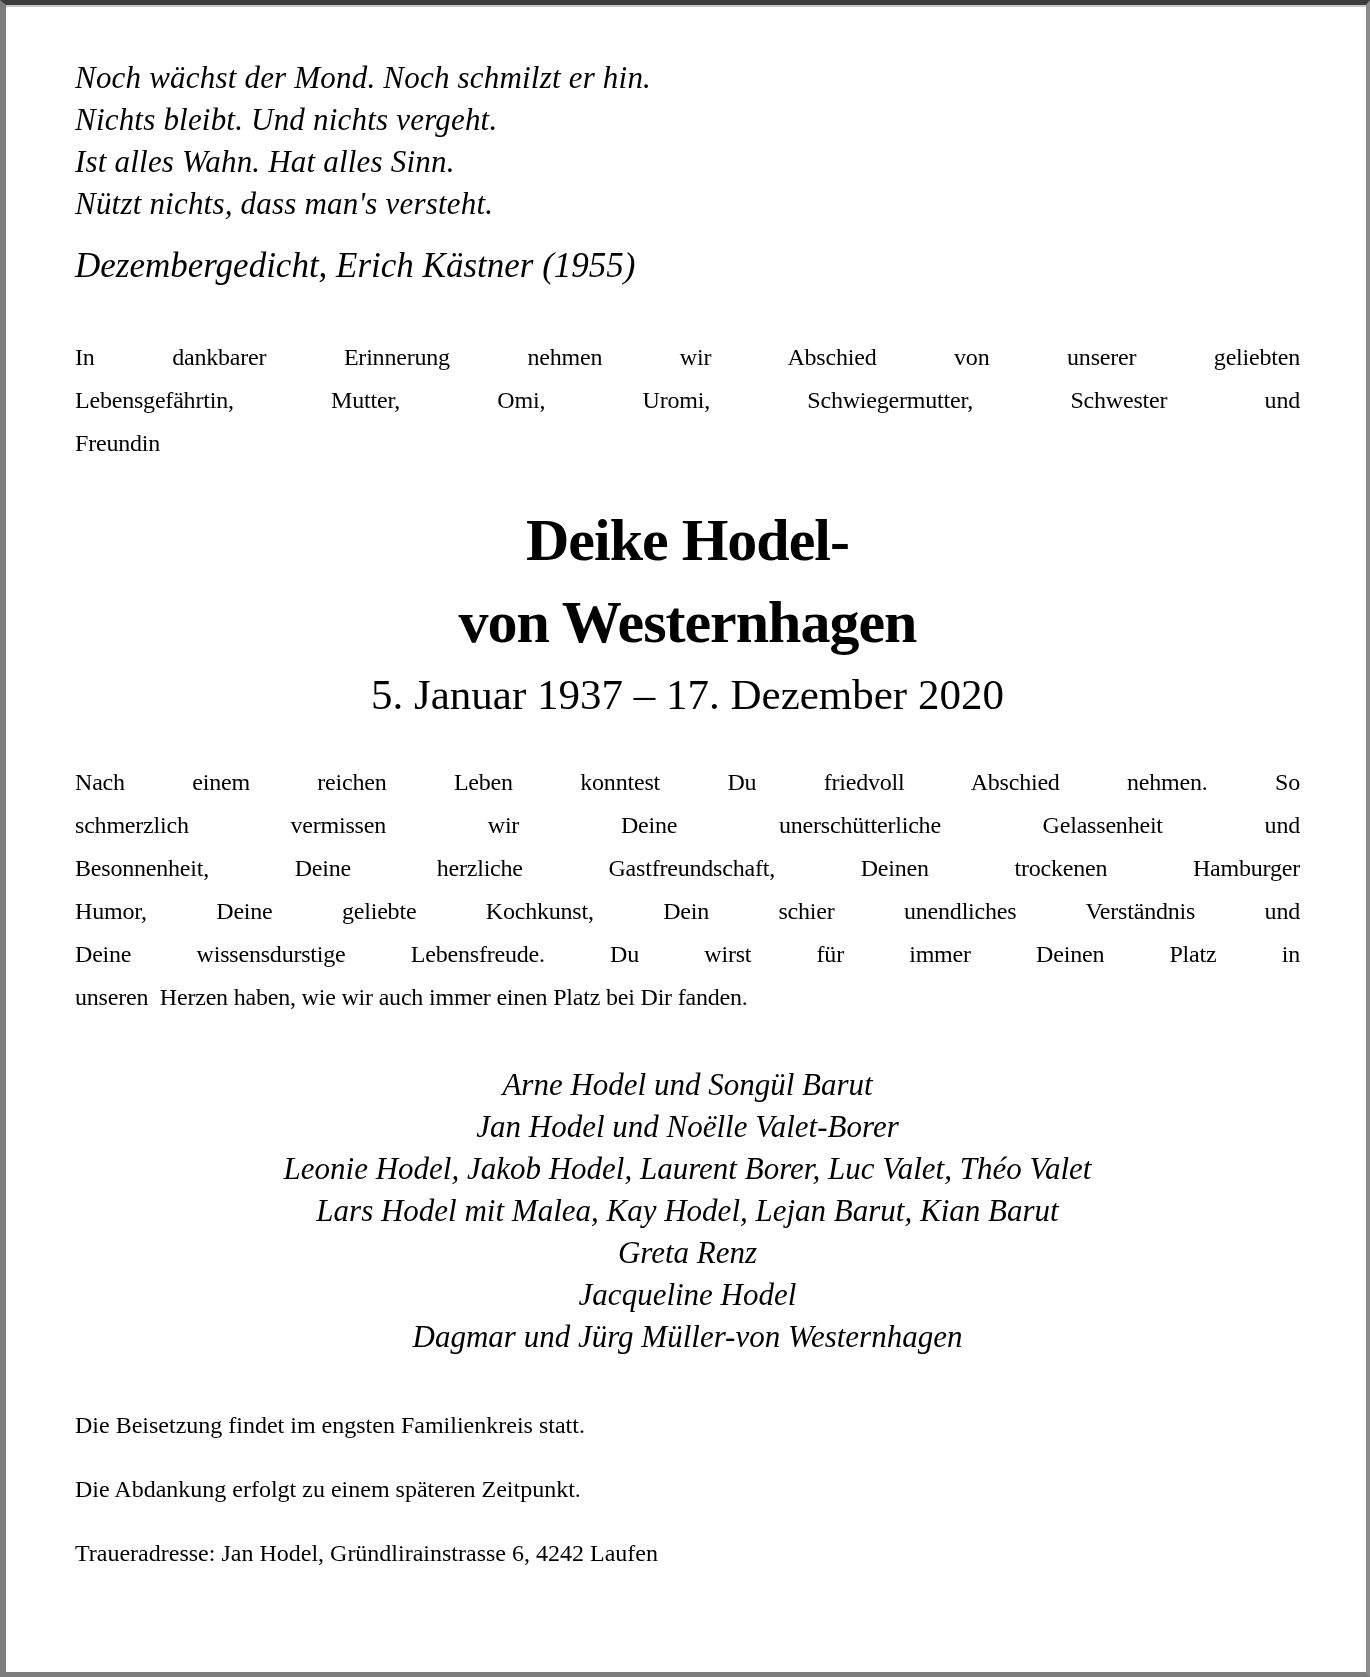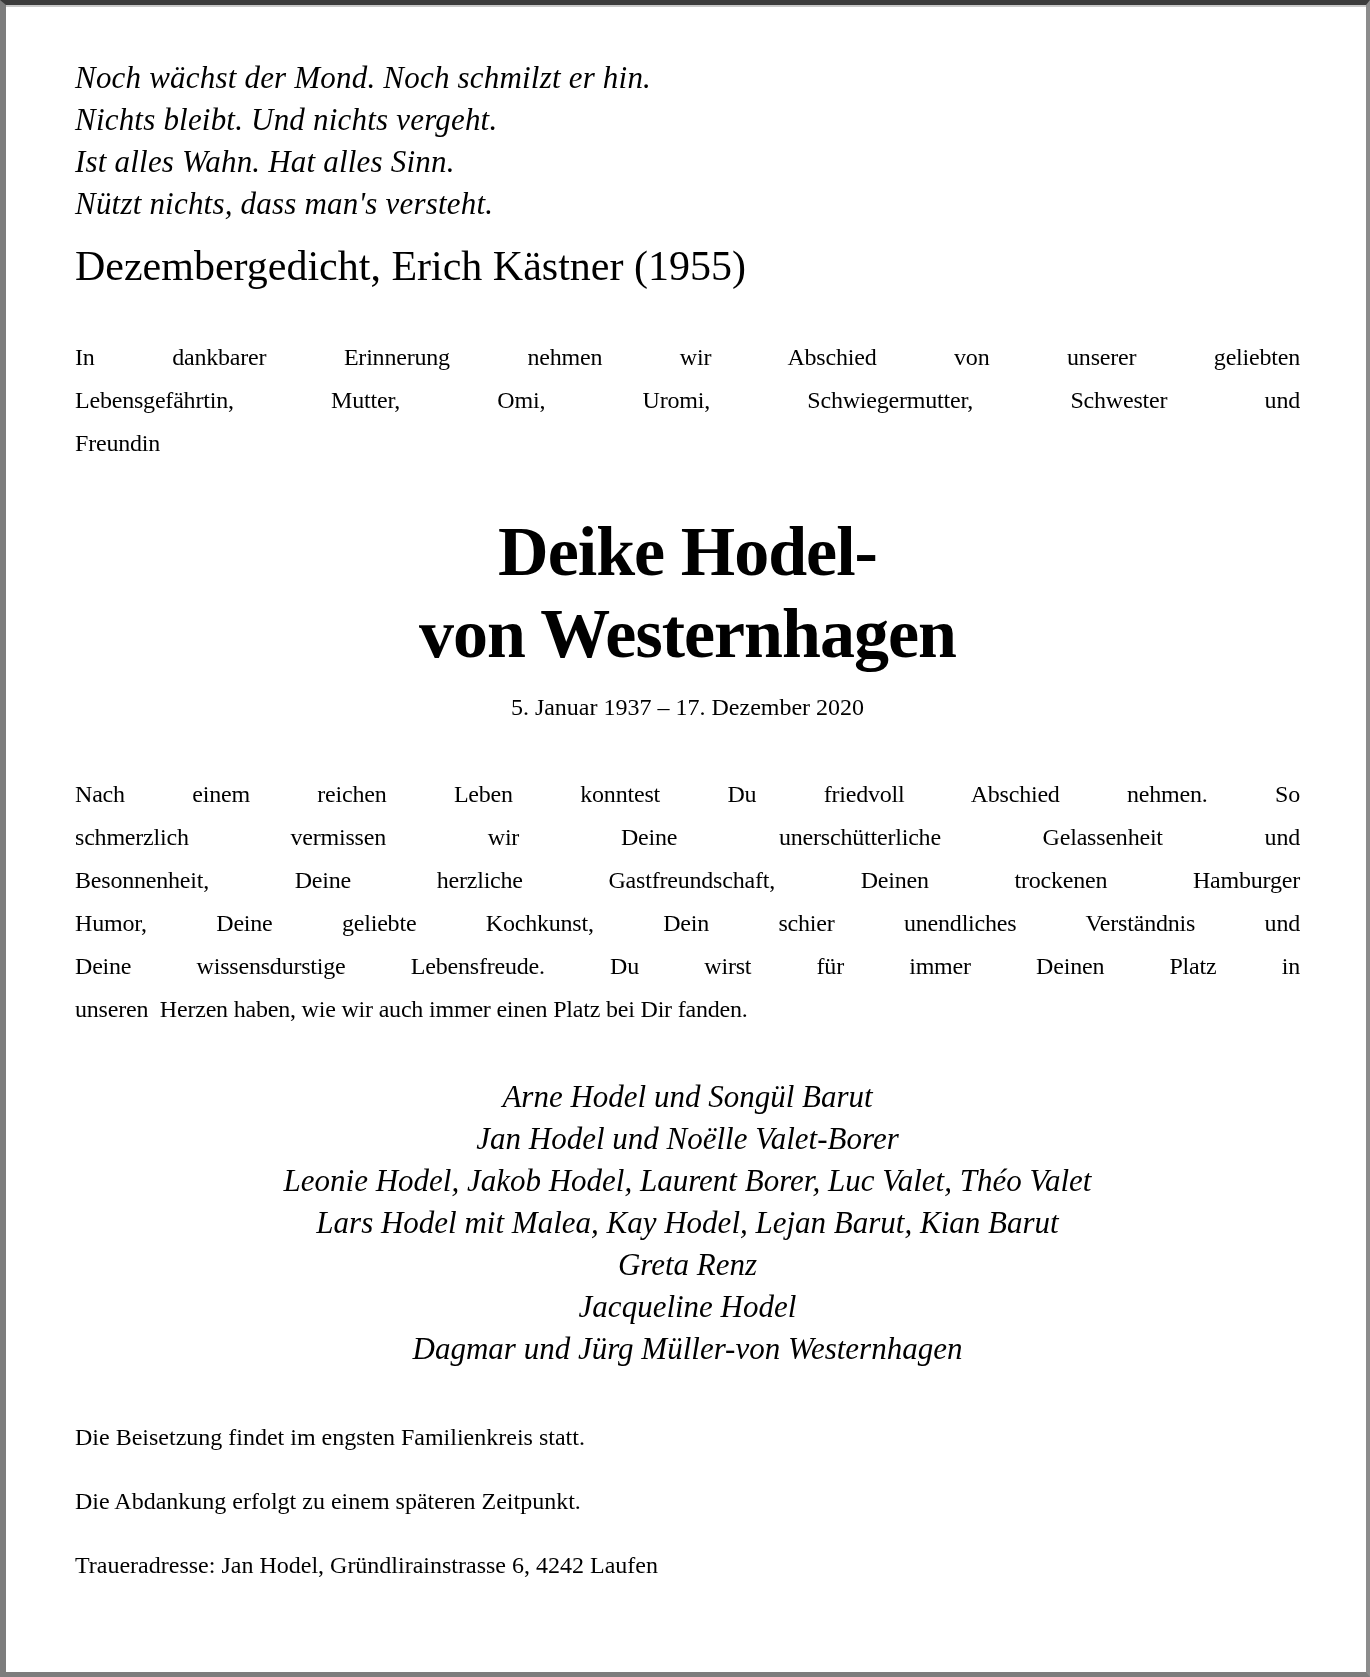--- a/index.html
+++ b/index.html
@@ -29,49 +29,50 @@
     padding: 52px 66px 29px 69px;
   }
   
   .poem-line {
     font-style: italic;
     font-size: 31px;
     line-height: 42px;
     letter-spacing: 0.2px;
   }
   .attribution {
-    font-size: 42px;
+    font-style: italic;
+    font-size: 35px;
     line-height: 42px;
     margin-top: 20px;
   }
   
   .body-line {
     font-size: 24px;
     line-height: 43px;
     letter-spacing: -0.2px;
   }
   .just {
     text-align: justify;
     text-align-last: justify;
   }
   .presp { white-space: pre-wrap; }
   .intro { margin-top: 49px; }
   
   .name-heading {
-    margin-top: 46px;
+    margin-top: 34px;
     text-align: center;
     font-weight: bold;
-    font-size: 70px;
+    font-size: 60px;
     line-height: 82px;
     letter-spacing: -1px;
   }
   .life-dates {
     margin-top: 12px;
     text-align: center;
-    font-size: 24px;
+    font-size: 43px;
     line-height: 40px;
   }
   .tribute { margin-top: 46px; }
   
   .mourners {
     margin-top: 45px;
     text-align: center;
   }
   .mourner-line {
     font-style: italic;

